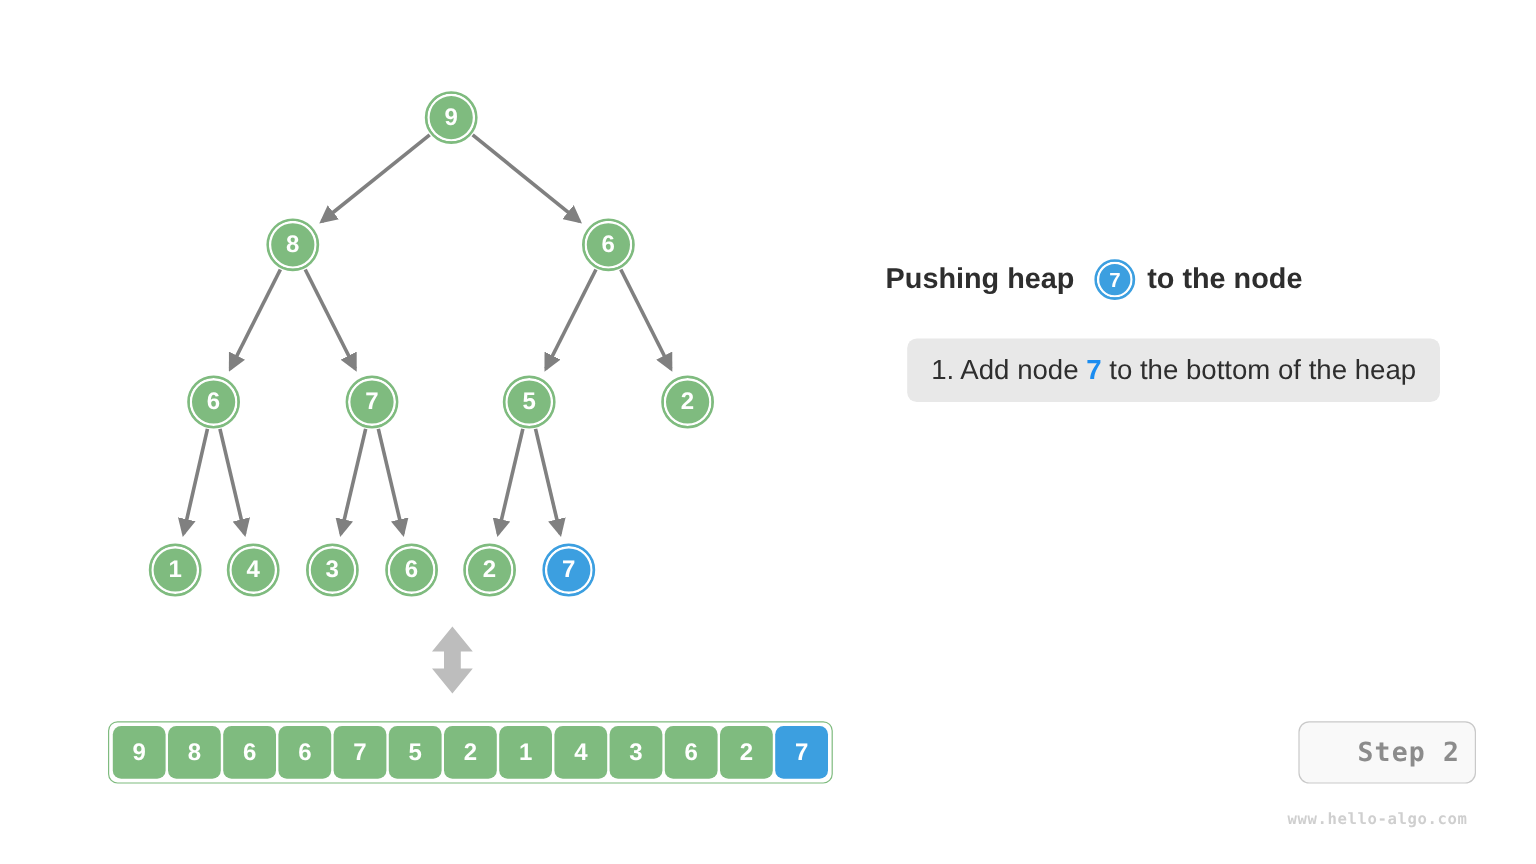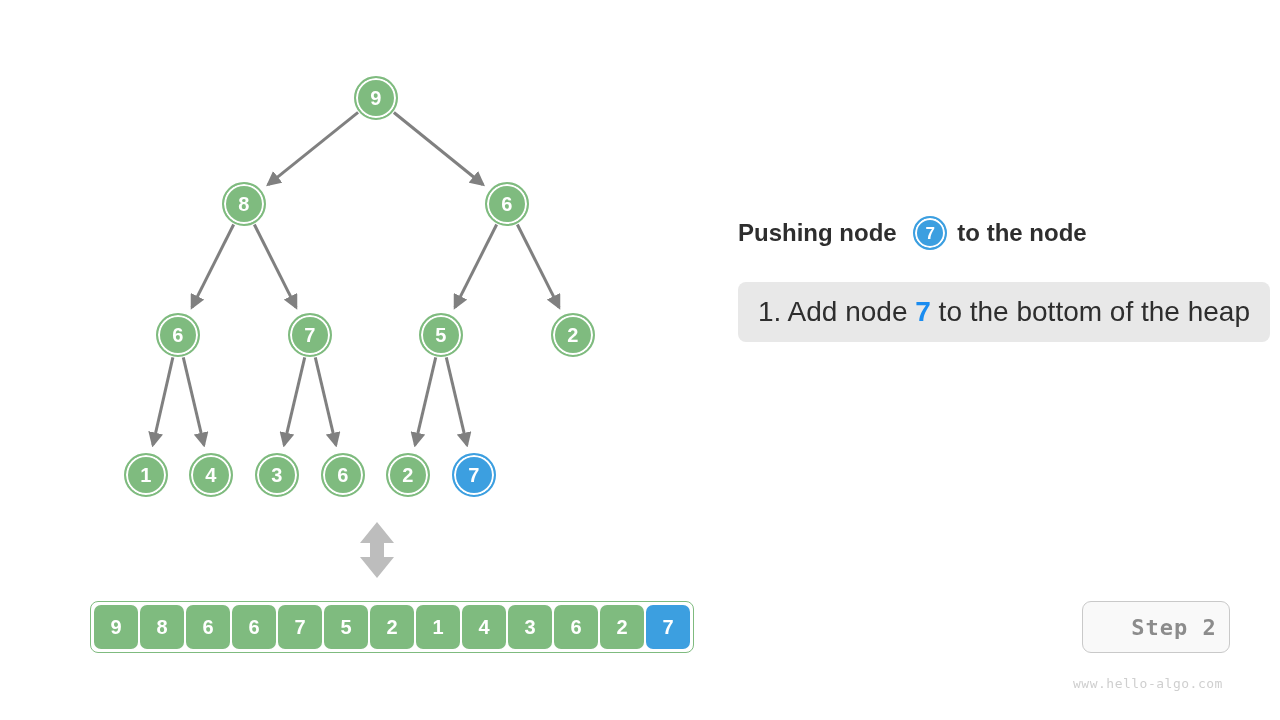--- a/index.html
+++ b/index.html
@@ -130,25 +130,26 @@
     font-weight: 600;
     margin: 0 10px;
     vertical-align: middle;
     box-sizing: border-box;
   }
   #step-box {
     margin-top: 21px;
     background: #e8e8e8;
     border-radius: 8px;
     padding: 11px 20px;
-    font-size: 28px;
+    font-size: 23px;
     color: #2e2e2e;
     display: inline-block;
     white-space: nowrap;
     line-height: 1.35;
+    margin-left: 18px;
   }
   #step-box .hl {
     color: #1a8cf0;
     font-weight: bold;
   }
 
   
   #step-badge {
     position: absolute;
     left: 1082px;
@@ -170,20 +171,21 @@
     padding-left: 36px;
   }
   #watermark {
     position: absolute;
     left: 1073px;
     top: 676px;
     font-family: "DejaVu Sans Mono", monospace;
     font-size: 13px;
     color: #cfcfcf;
     letter-spacing: 0.5px;
+    font-weight: bold;
   }
 </style>
 </head>
 <body>
 
 <div id="stage">
 
   <svg id="tree-svg" viewBox="0 0 700 540">
     <defs>
       <marker id="arrowhead" markerWidth="5" markerHeight="5" refX="4.1" refY="2.5" orient="auto" markerUnits="strokeWidth">
@@ -289,21 +291,21 @@
       <div class="array-cell green">
         <span>2</span>
       </div>
       <div class="array-cell blue">
         <span>7</span>
       </div>
     </div>
 
   <div id="panel">
     <div id="heading">
-      <span class="txt">Pushing node </span>
+      <span class="txt">Pushing heap </span>
       <span class="inline-badge">7</span>
       <span class="txt">to the node</span>
     </div>
     <div id="step-box">
       <span>1. Add node </span><span class="hl">7</span><span> to the bottom of the heap</span>
     </div>
   </div>
 
   <div id="step-badge">
     <span>Step 2</span>

